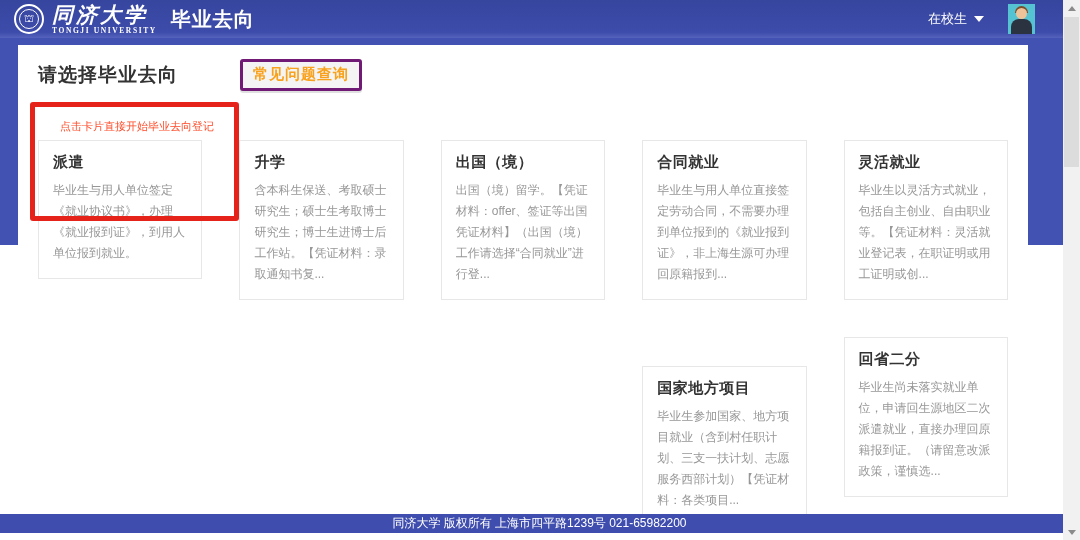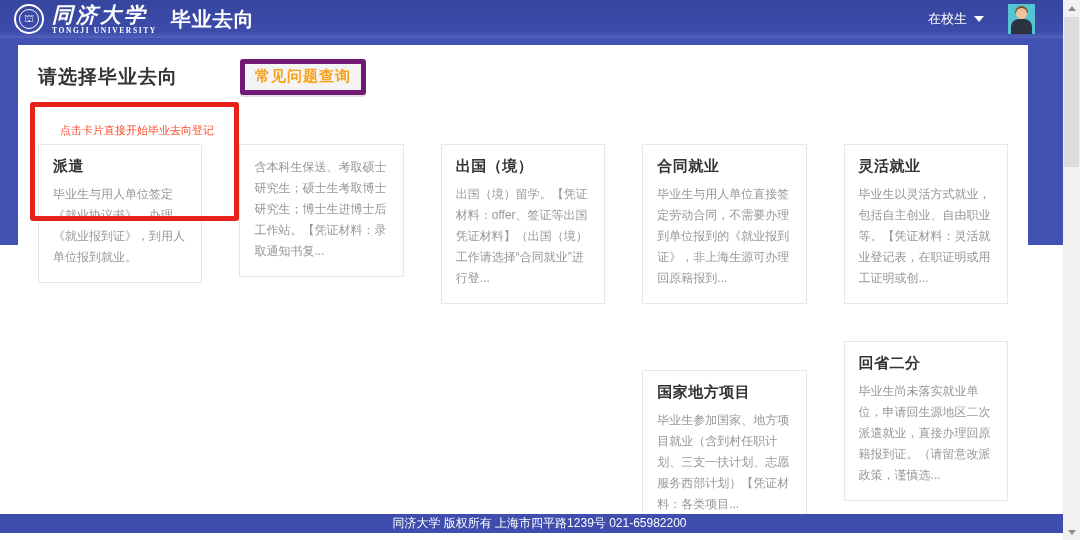--- a/index.html
+++ b/index.html
@@ -32,21 +32,21 @@
            border-top:6px solid #fff; margin-left:7px; }
   .avatar { width:27px; height:30px; background:#56c3d3; margin-left:24px; position:relative; overflow:hidden; cursor:pointer; }
   .avatar .head { position:absolute; left:8px; top:4px; width:11px; height:11px; border-radius:50%; background:#eec39a; }
   .avatar .hair { position:absolute; left:7px; top:2px; width:13px; height:7px; border-radius:7px 7px 0 0; background:#7a4f2b; }
   .avatar .bodyshape { position:absolute; left:3px; top:15px; width:21px; height:16px; border-radius:8px 8px 0 0; background:#2b3340; }
 
   
   .content { position:absolute; left:18px; top:45px; width:1010px; height:470px; background:#fff; padding:14px 20px; }
   .headrow { display:flex; align-items:center; }
   .page-heading { font-size:19px; font-weight:bold; color:#333; letter-spacing:1px; }
-  .faq-btn { margin-left:62px; background:#f4f4f4; border:5px solid #701a75; box-shadow:0 2px 0 rgba(0,0,0,.12);
+  .faq-btn { margin-left:62px; background:#f4f4f4; border:3px solid #701a75; box-shadow:0 2px 0 rgba(0,0,0,.12);
              color:#f9a11b; font-weight:bold; font-size:15px; padding:3px 10px 4px; border-radius:3px;
              letter-spacing:1px; cursor:pointer; font-family:inherit; }
   .hint { margin:28px 0 6px 22px; color:#ff4b29; font-size:11px; }
 
   .grid { margin-top:6px; display:grid; grid-template-columns:repeat(5,1fr); column-gap:10px; row-gap:14px;
           align-items:start;gap:37px; }
   .card { background:#fff; border:1px solid #e7e7e7; padding:12px 14px 14px; cursor:pointer; }
   .card h3 { font-size:15px; color:#333; margin-bottom:8px; letter-spacing:.5px; }
   .card p { font-size:12px; color:#979797; line-height:21px; }
   .col4 { grid-column:4;margin-top:29px; } .col5 { grid-column:5; }
@@ -102,20 +102,21 @@
       <button class="faq-btn">常见问题查询</button>
     </div>
     <div class="hint">点击卡片直接开始毕业去向登记</div>
 
     <div class="grid">
       <div class="card">
         <h3>派遣</h3>
         <p>毕业生与用人单位签定《就业协议书》，办理《就业报到证》，到用人单位报到就业。</p>
       </div>
       <div class="card">
+        <h3>升学</h3>
         <p>含本科生保送、考取硕士研究生；硕士生考取博士研究生；博士生进博士后工作站。【凭证材料：录取通知书复...</p>
       </div>
       <div class="card">
         <h3>出国（境）</h3>
         <p>出国（境）留学。【凭证材料：offer、签证等出国凭证材料】（出国（境）工作请选择“合同就业”进行登...</p>
       </div>
       <div class="card">
         <h3>合同就业</h3>
         <p>毕业生与用人单位直接签定劳动合同，不需要办理到单位报到的《就业报到证》，非上海生源可办理回原籍报到...</p>
       </div>

